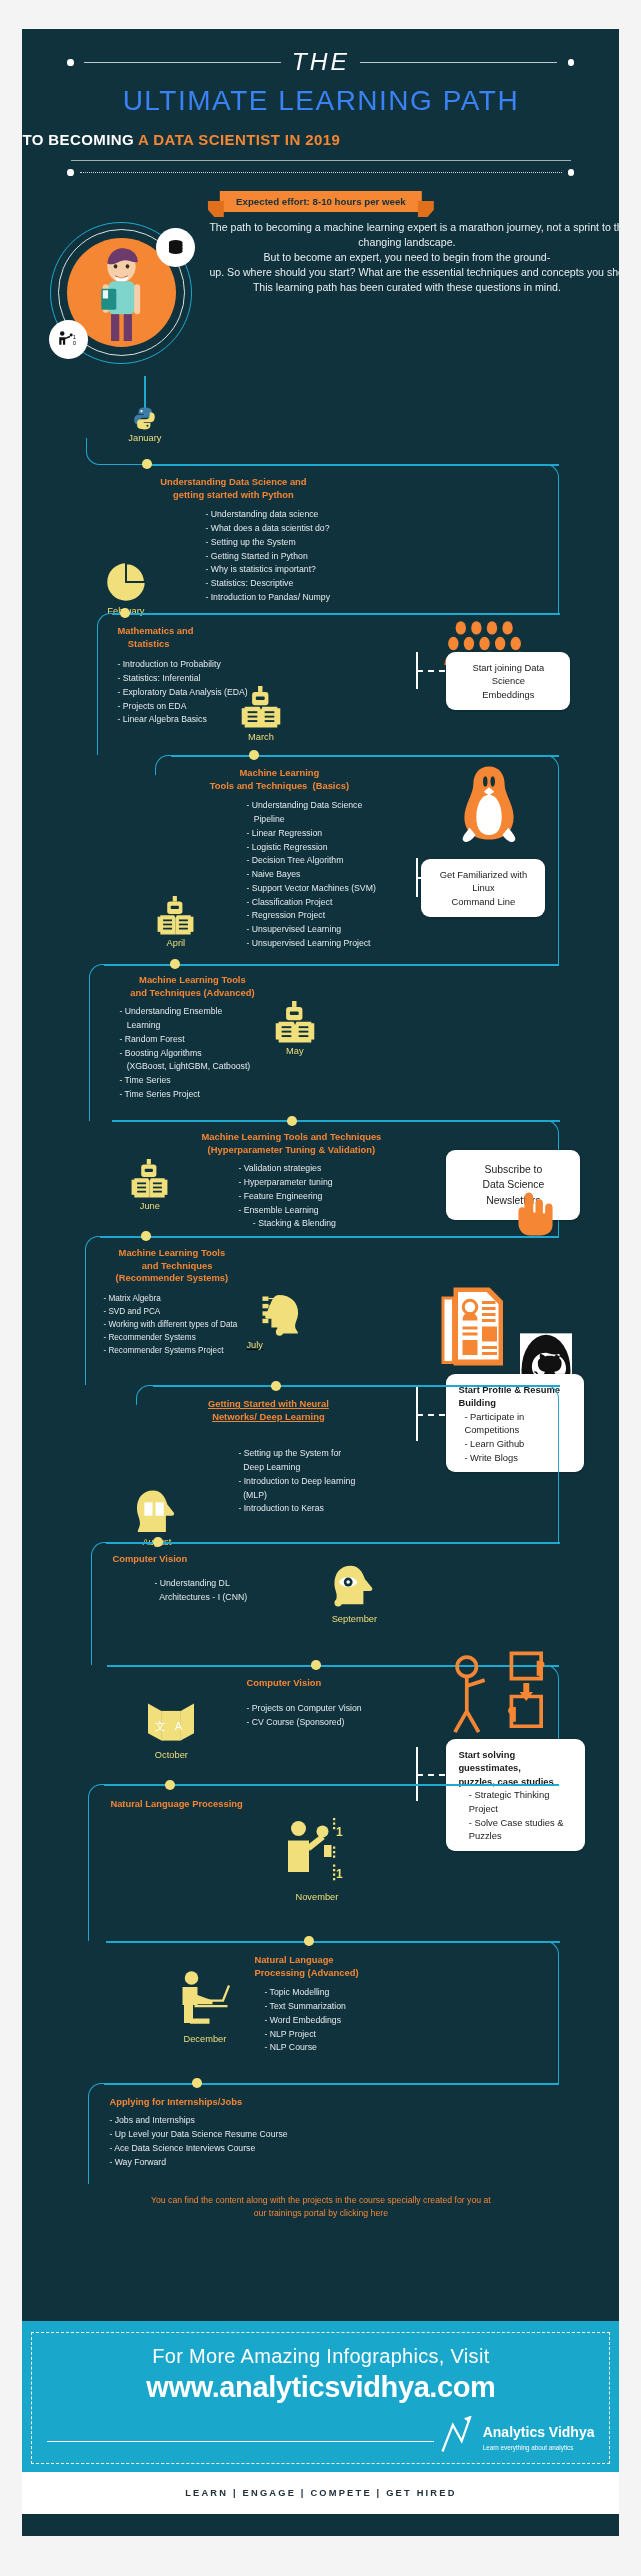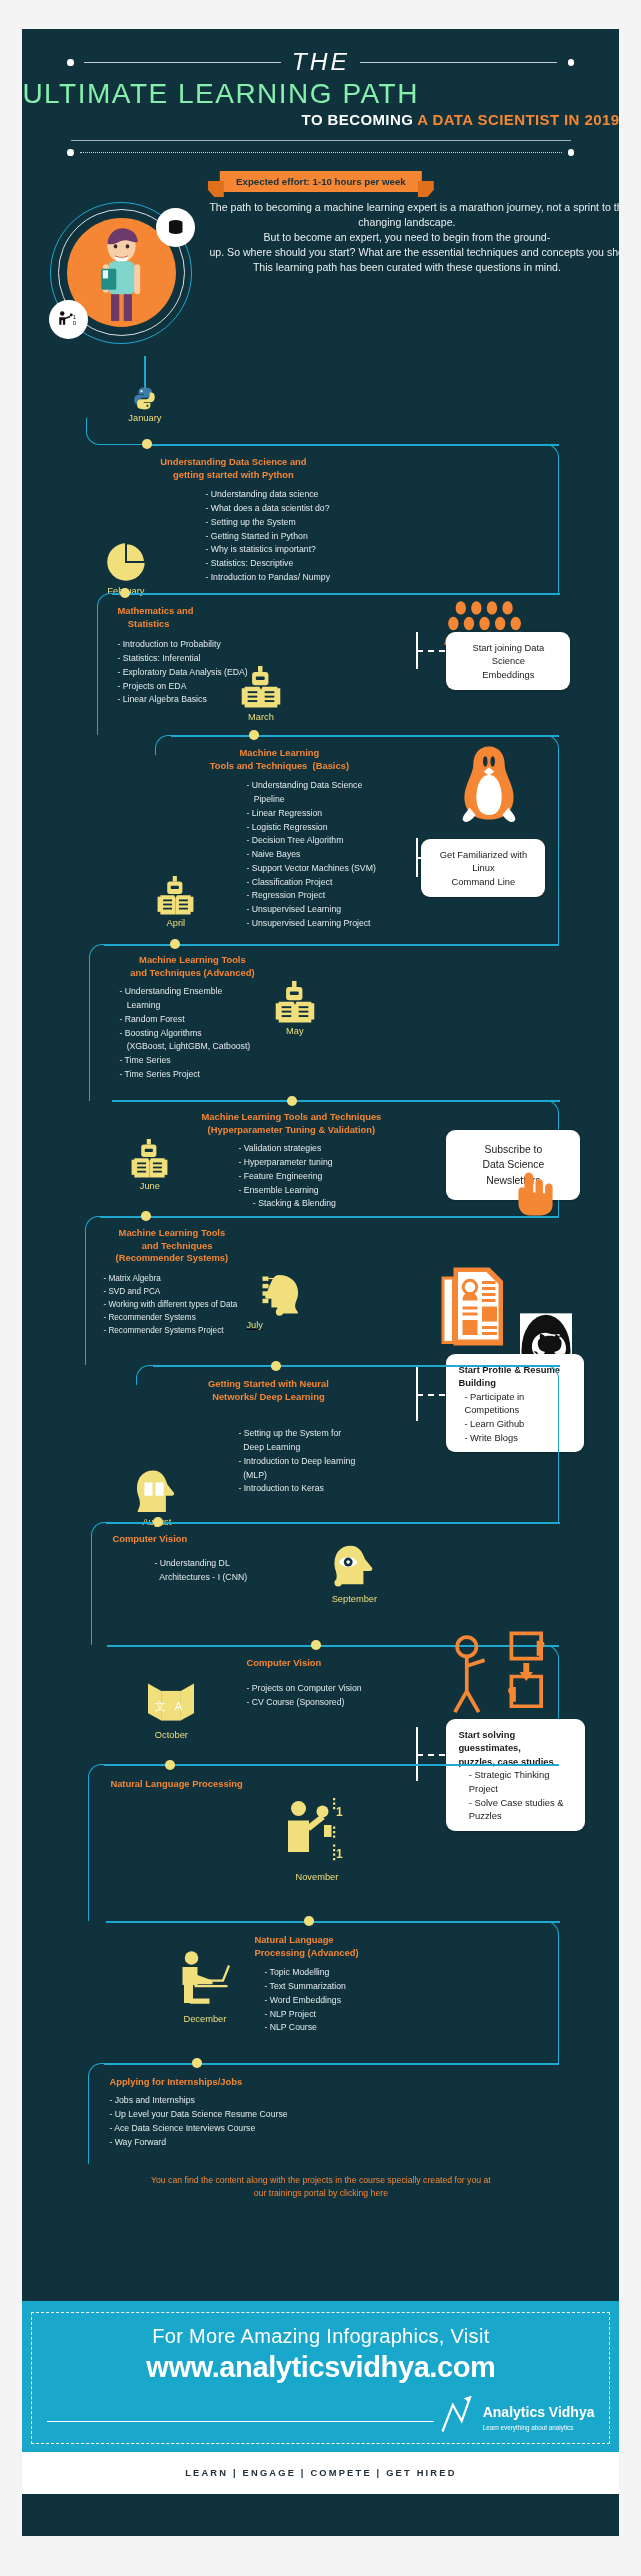--- a/index.html
+++ b/index.html
@@ -18,25 +18,25 @@
 
   
   .hdr { padding-top: 19.4px; }
   .rule-row { display: flex; align-items: center; justify-content: center; gap: 10.4px; padding: 0 45px; font-style: italic; }
   .rule-row .dot { width: 6.7px; height: 6.7px; border-radius: 50%; background: #fff; flex: 0 0 auto; }
   .rule-row .ln { flex: 1 1 auto; height: 0.7px; background: #bfcbd0; }
   .rule-row .ttl {
     color: #fff; font-size: 24.6px; font-weight: 300; letter-spacing: 3px; flex: 0 0 auto;
   }
   .title2 {
-    text-align: left; color: #86efac; font-size: 28px; font-weight: 300;
-    letter-spacing: 1.5px; margin-top: 2px;
+    text-align: center; color: #3b82f6; font-size: 28px; font-weight: 300;
+    letter-spacing: 1.5px; margin-top: 9px;
   }
   .subttl {
-    text-align: right; margin-top: 1px; font-size: 15px; font-weight: bold;
+    text-align: left; margin-top: 14px; font-size: 15px; font-weight: bold;
     letter-spacing: 0.4px;
   }
   .subttl .w { color: #ffffff; }
   .subttl .o { color: #f58634; }
   .thinline { width: 500px; height: 0.7px; background: #9fb0b7; margin: 12px auto 0; }
   .dotrow { display:flex; align-items:center; justify-content:center; gap:6px; padding:0 45px; margin-top:8.2px; }
   .dotrow .dot { width: 6.7px; height: 6.7px; border-radius: 50%; background: #fff; flex:0 0 auto; }
   .dotrow .dln { flex:1 1 auto; height:0; border-top: 0.7px dotted #cdd8dc; }
 
   .ribbon-wrap { position: relative; height: 31px; margin-top: 10.4px; }
@@ -125,21 +125,21 @@
     <div class="subttl">
       <span class="w">TO BECOMING </span><span class="o">A DATA SCIENTIST IN 2019</span>
     </div>
     <div class="thinline"></div>
     <div class="dotrow">
       <span class="dot"></span>
       <span class="dln"></span>
       <span class="dot"></span>
     </div>
     <div class="ribbon-wrap">
-      <div class="ribbon">Expected effort: 1-10 hours per week</div>
+      <div class="ribbon">Expected effort: 8-10 hours per week</div>
     </div>
   </div>
 
   <div class="intro">
     <div class="avatar-wrap">
       <div class="ring-outer"></div>
       <div class="ring-inner"></div>
       <div class="ring-disc">
         <svg viewBox="0 0 146 146" width="109" height="109">
           <ellipse cx="73" cy="38" rx="19" ry="21" fill="#f6cfa8"></ellipse>
@@ -470,21 +470,21 @@
       <div style="padding-left:6px;">- Participate in Competitions</div>
       <div style="padding-left:6px;">- Learn Github</div>
       <div style="padding-left:6px;">- Write Blogs</div>
     </div>
 
     <div class="conn" style="left:131px;top:981px;width:407px;height:1.5px;border:none;background:#1fa8d0;"></div>
     <div class="node" style="left:249px;top:977px;"></div>
     <div class="conn" style="left:522px;top:981px;width:15px;height:157px;border-width:1.5px 1.5px 0 0;border-radius:0 13.4px 0 0;"></div>
     <div class="conn" style="left:114px;top:981px;width:18px;height:19.4px;border-width:1.5px 0 0 1.5px;border-radius:13.4px 0 0 0;"></div>
 
-    <div style="position:absolute;left:149px;top:994px;width:194px;text-align:center;" class="seg-title">Getting&nbsp;Started&nbsp;with&nbsp;Neural<br>Networks/&nbsp;Deep&nbsp;Learning</div>
+    <div style="position:absolute;left:149px;top:994px;width:194px;text-align:center;text-decoration:underline;" class="seg-title">Getting&nbsp;Started&nbsp;with&nbsp;Neural<br>Networks/&nbsp;Deep&nbsp;Learning</div>
     <div style="position:absolute;left:216px;top:1043px;" class="seg-list">
       <div>- Setting up the System for</div>
       <div>&nbsp;&nbsp;Deep&nbsp;Learning</div>
       <div>- Introduction to Deep learning</div>
       <div>&nbsp;&nbsp;(MLP)</div>
       <div>- Introduction to Keras</div>
     </div>
     <div style="position:absolute;left:97px;top:1085px;width:75px;text-align:center;">
       <svg width="46" height="46" viewBox="0 0 62 62" style="display:block;margin:0 auto;">
         <path d="M26 2C12 2 4 12 4 26c0 9 4 13 4 20 0 6-3 8-3 12h38V36h8c3 0 4-3 2-5l-8-10C42 10 36 2 26 2z" fill="#f0df7a"></path>

